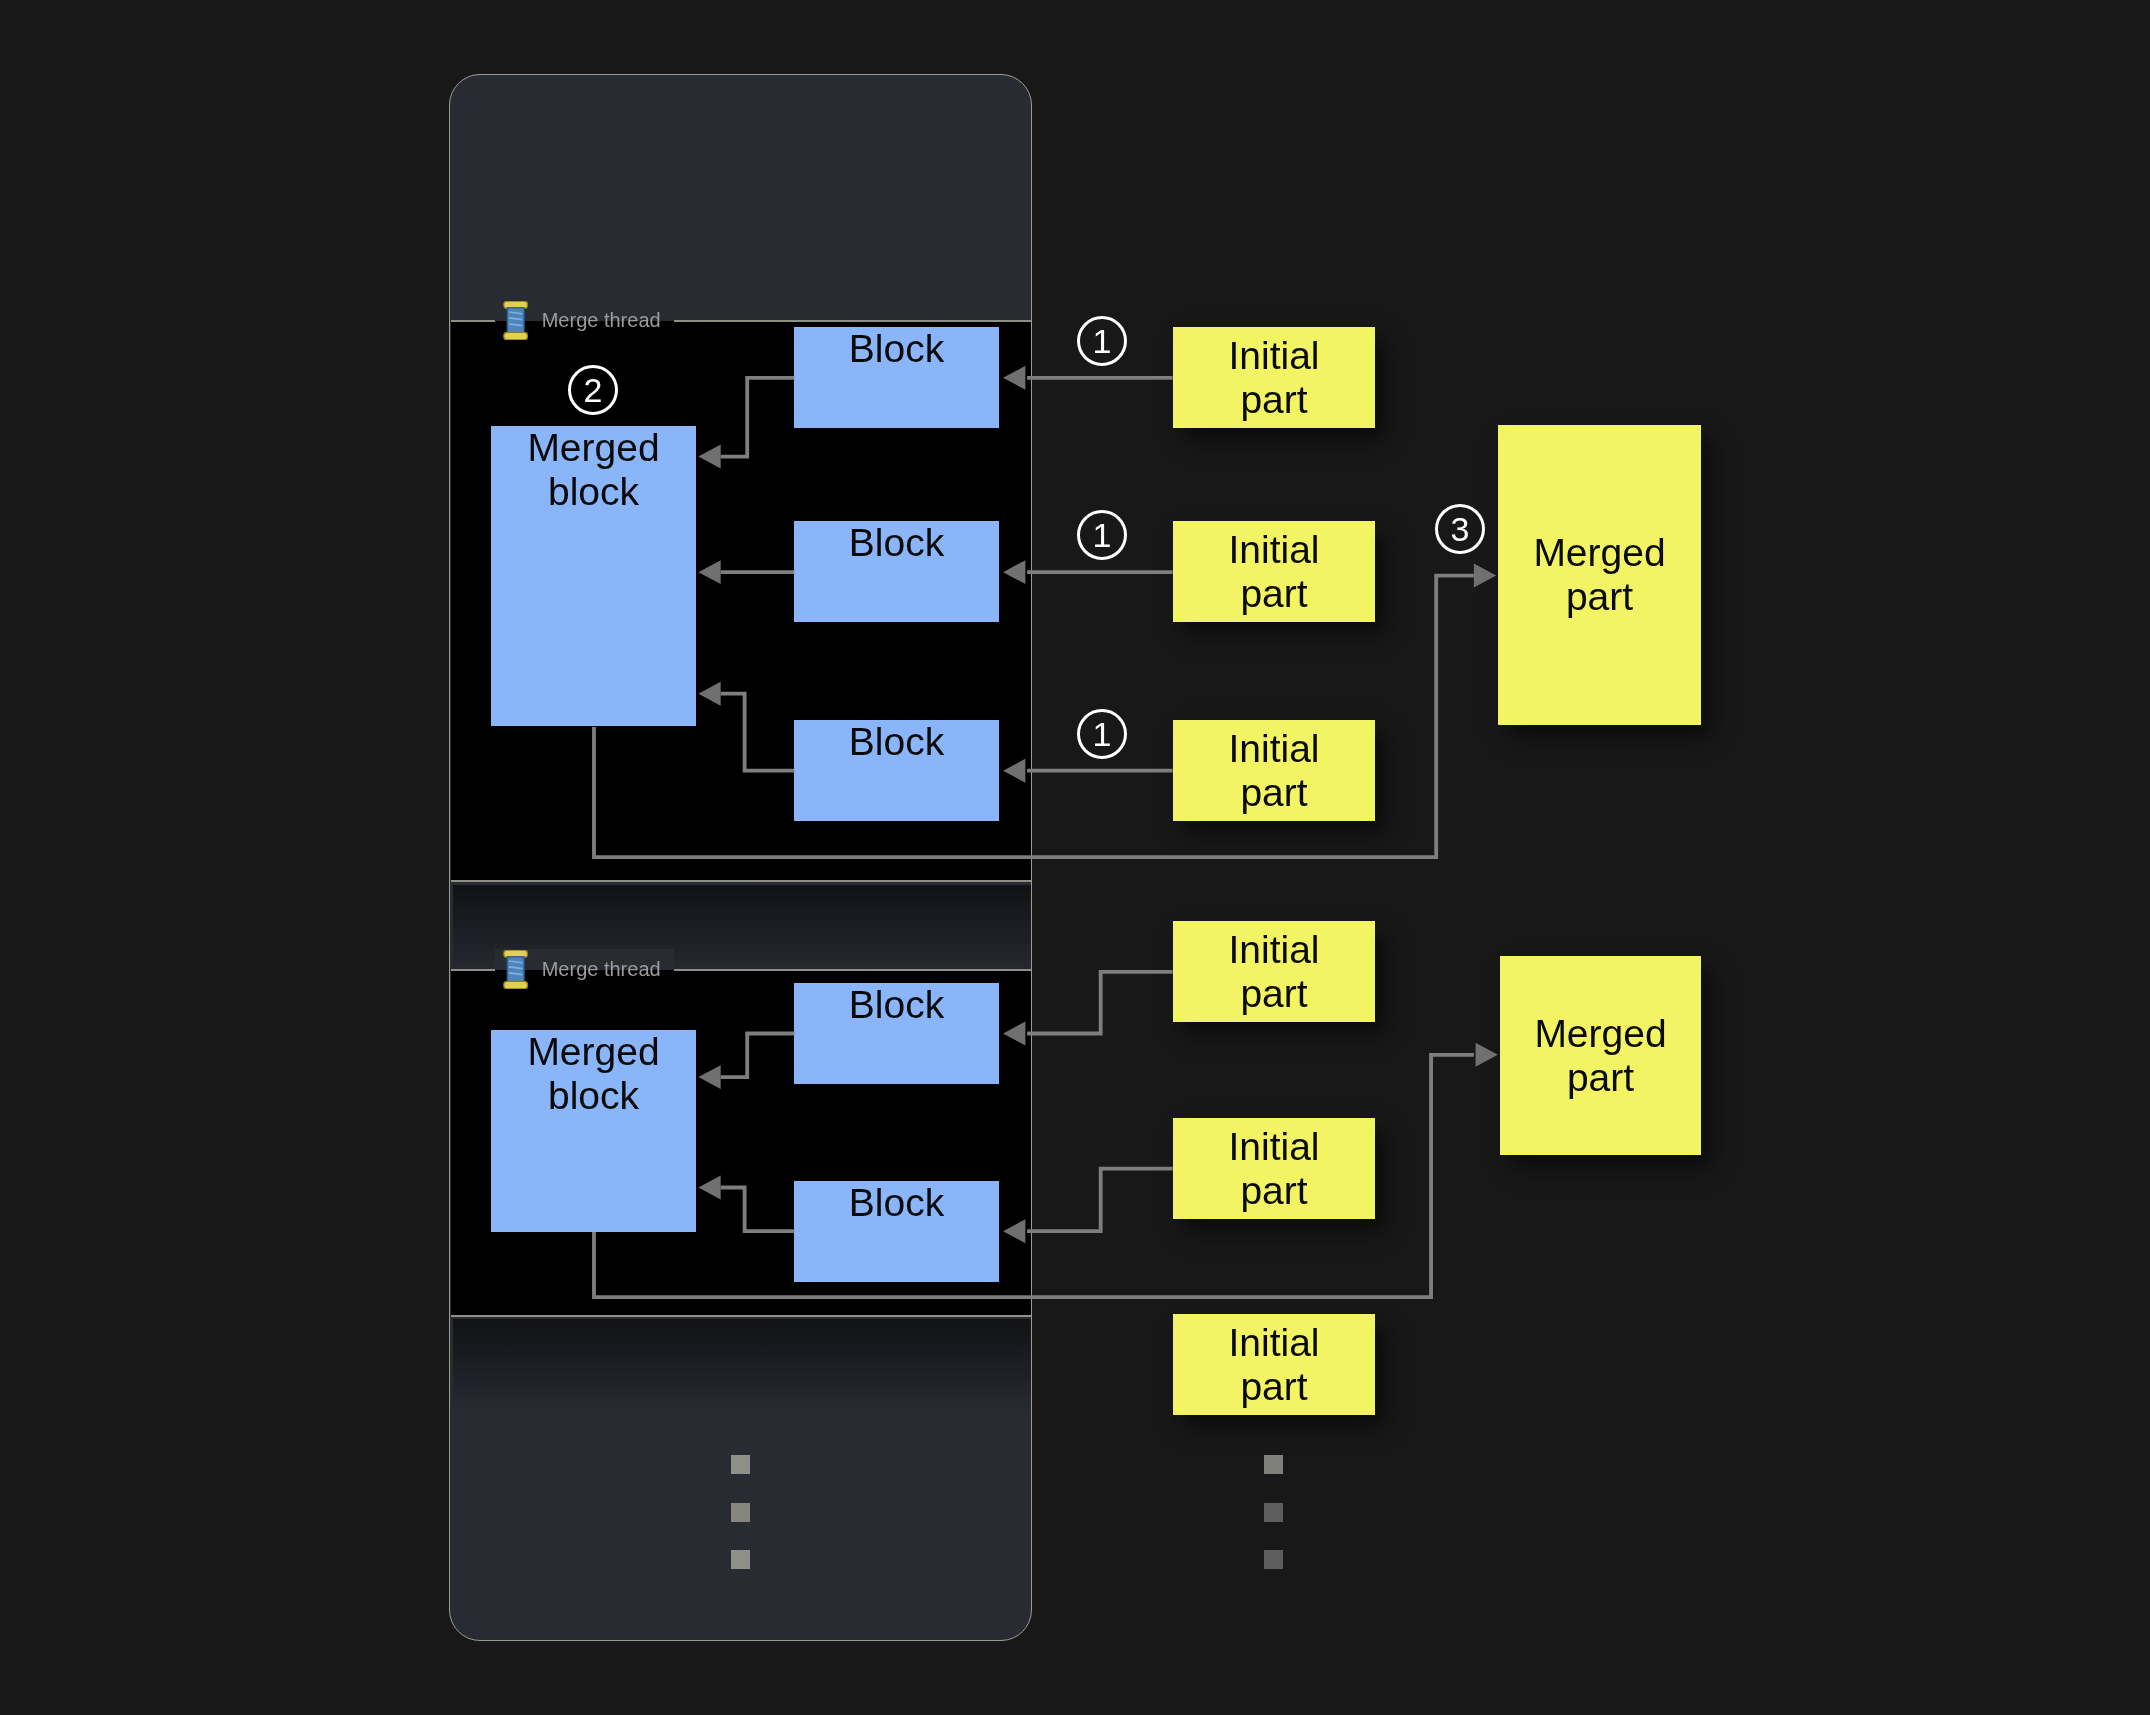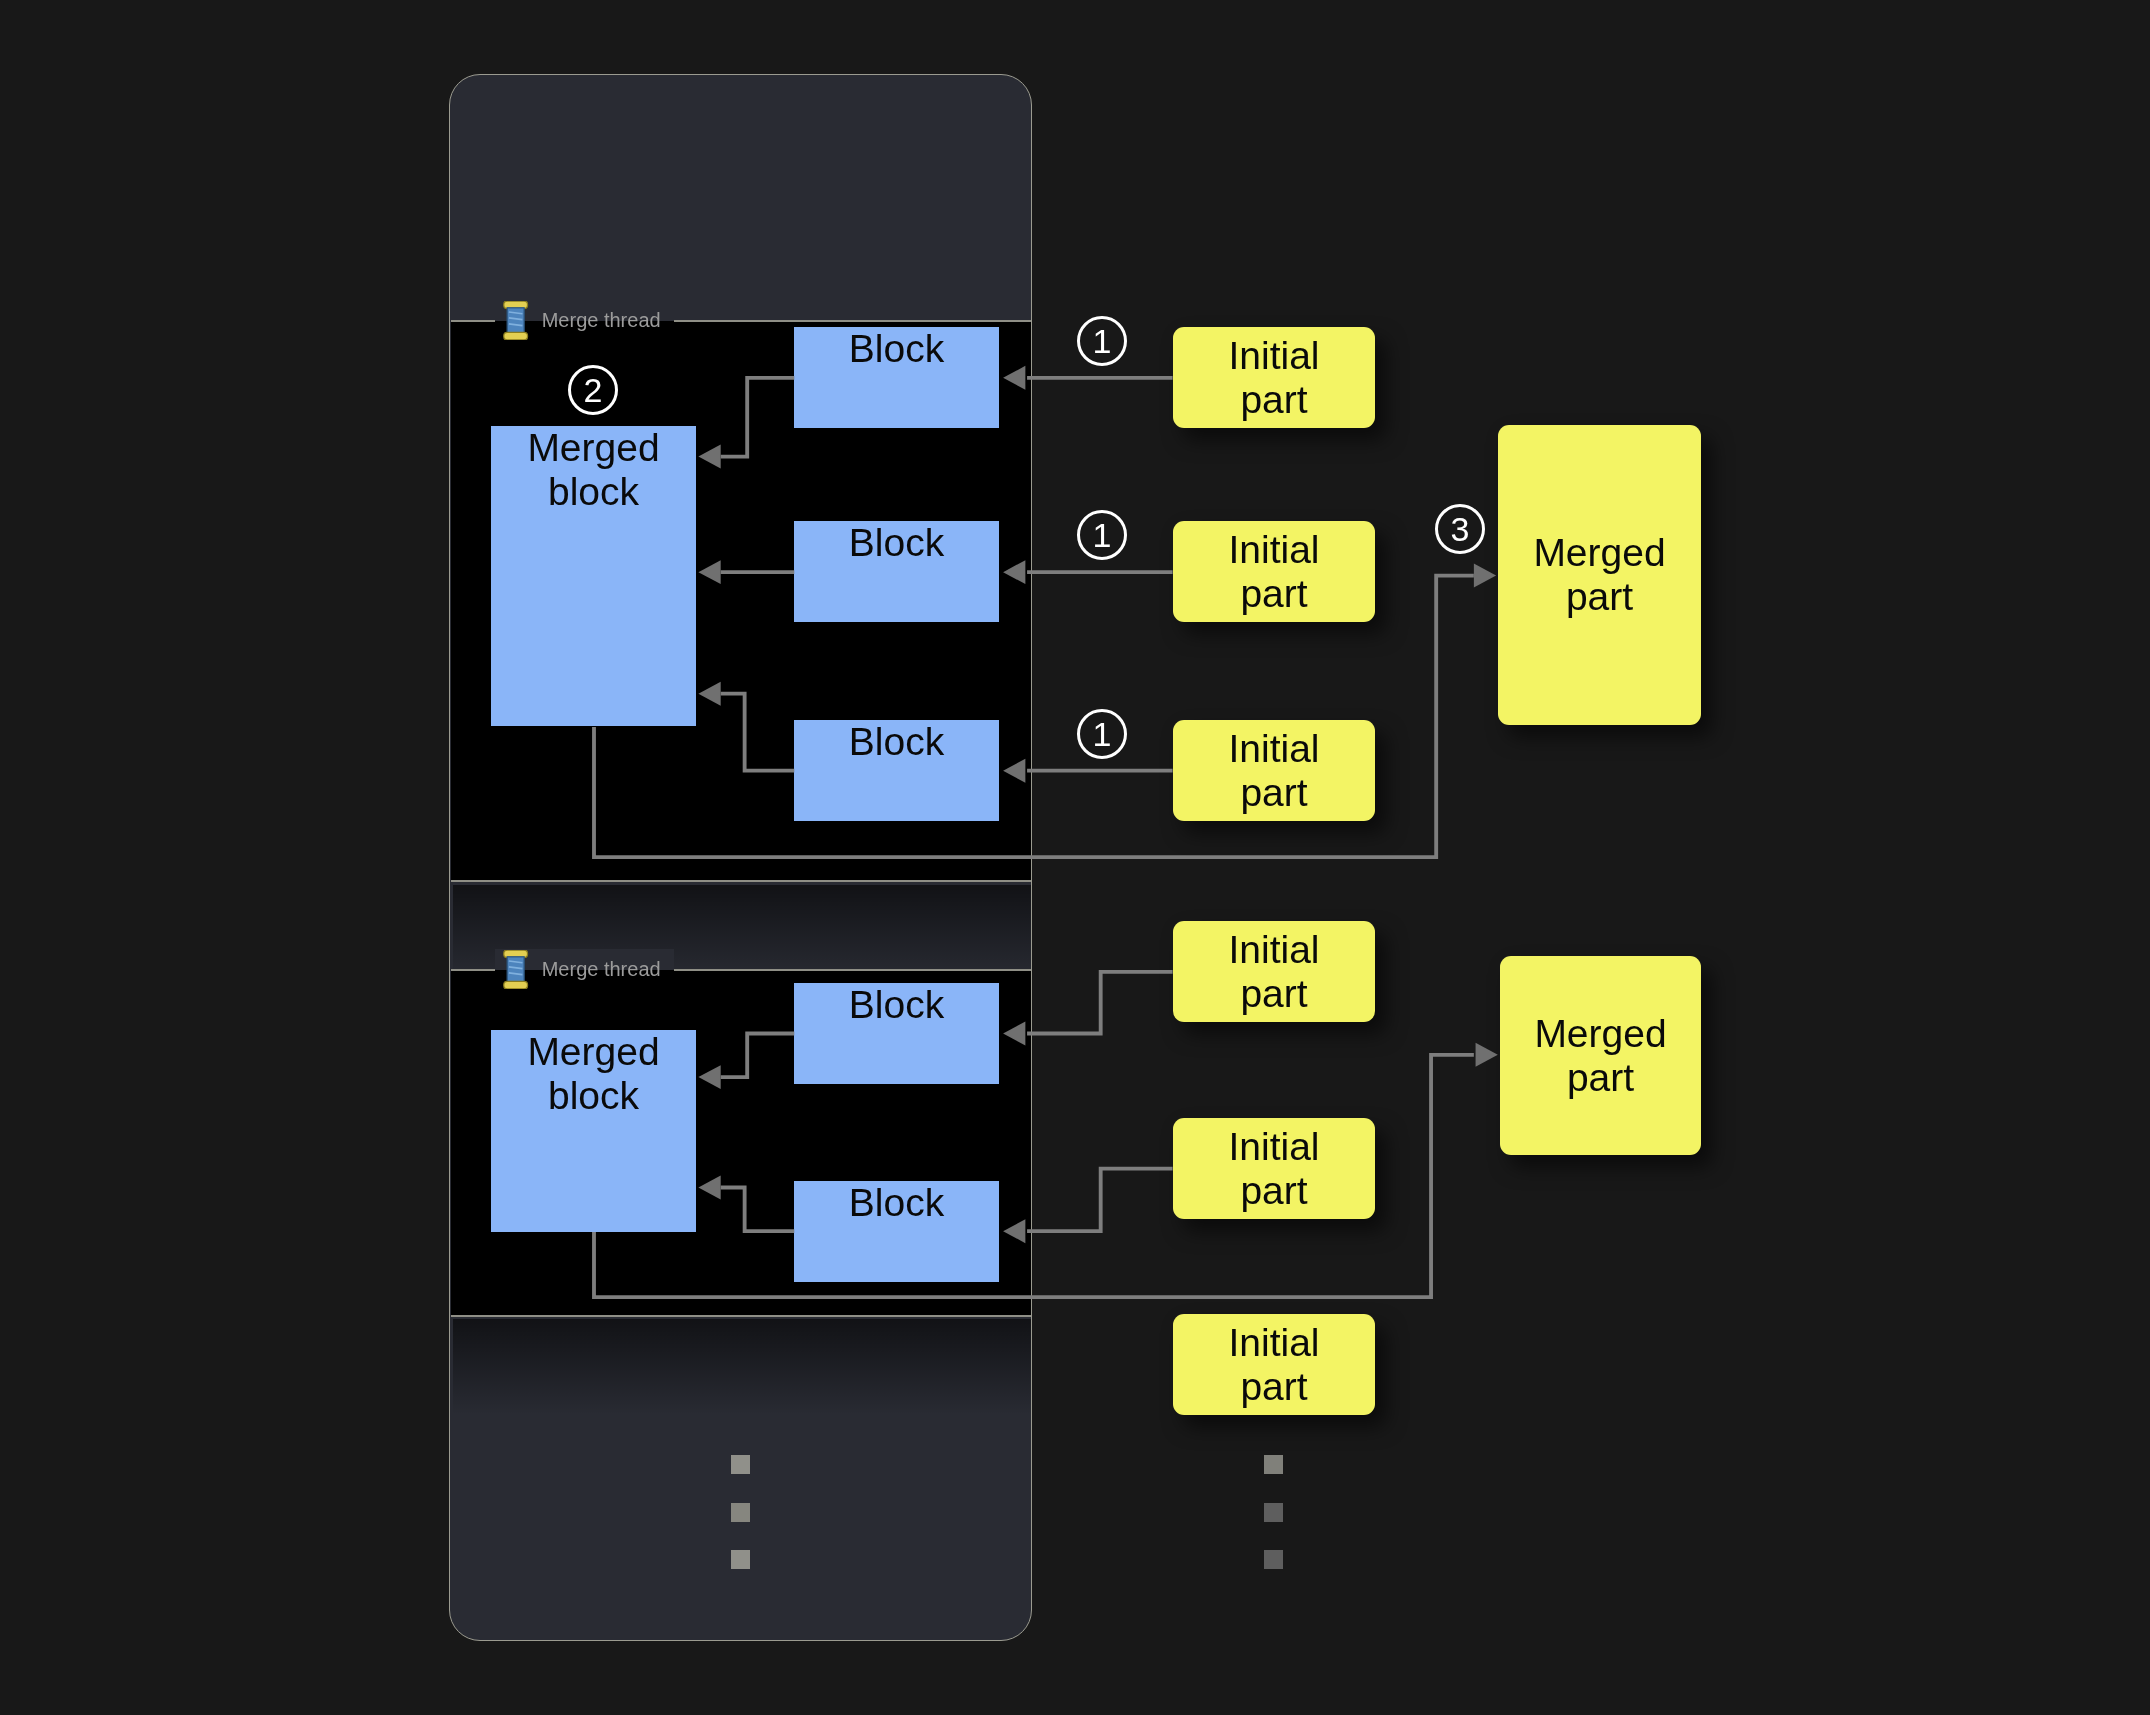--- a/index.html
+++ b/index.html
@@ -46,21 +46,20 @@
   .bluebox{
     background:#8ab5f8;color:#0a0a0a;
     display:flex;align-items:flex-start;justify-content:center;text-align:center;
     font-size:39px;line-height:1.12;
   }
   .yellowbox{
     background:#f3f464;color:#0a0a0a;
     display:flex;align-items:center;justify-content:center;text-align:center;
     font-size:39px;line-height:1.12;
     box-shadow:10.3px 12px 20.5px rgba(0,0,0,0.55);
-    border-radius:11px;
   }
   .wrapword{width:154px;}
 
   
   .badge{
     width:50px;height:50px;border:3.4px solid #fff;border-radius:50%;
     box-sizing:border-box;
     display:flex;align-items:center;justify-content:center;
     color:#fff;font-size:34px;
   }

